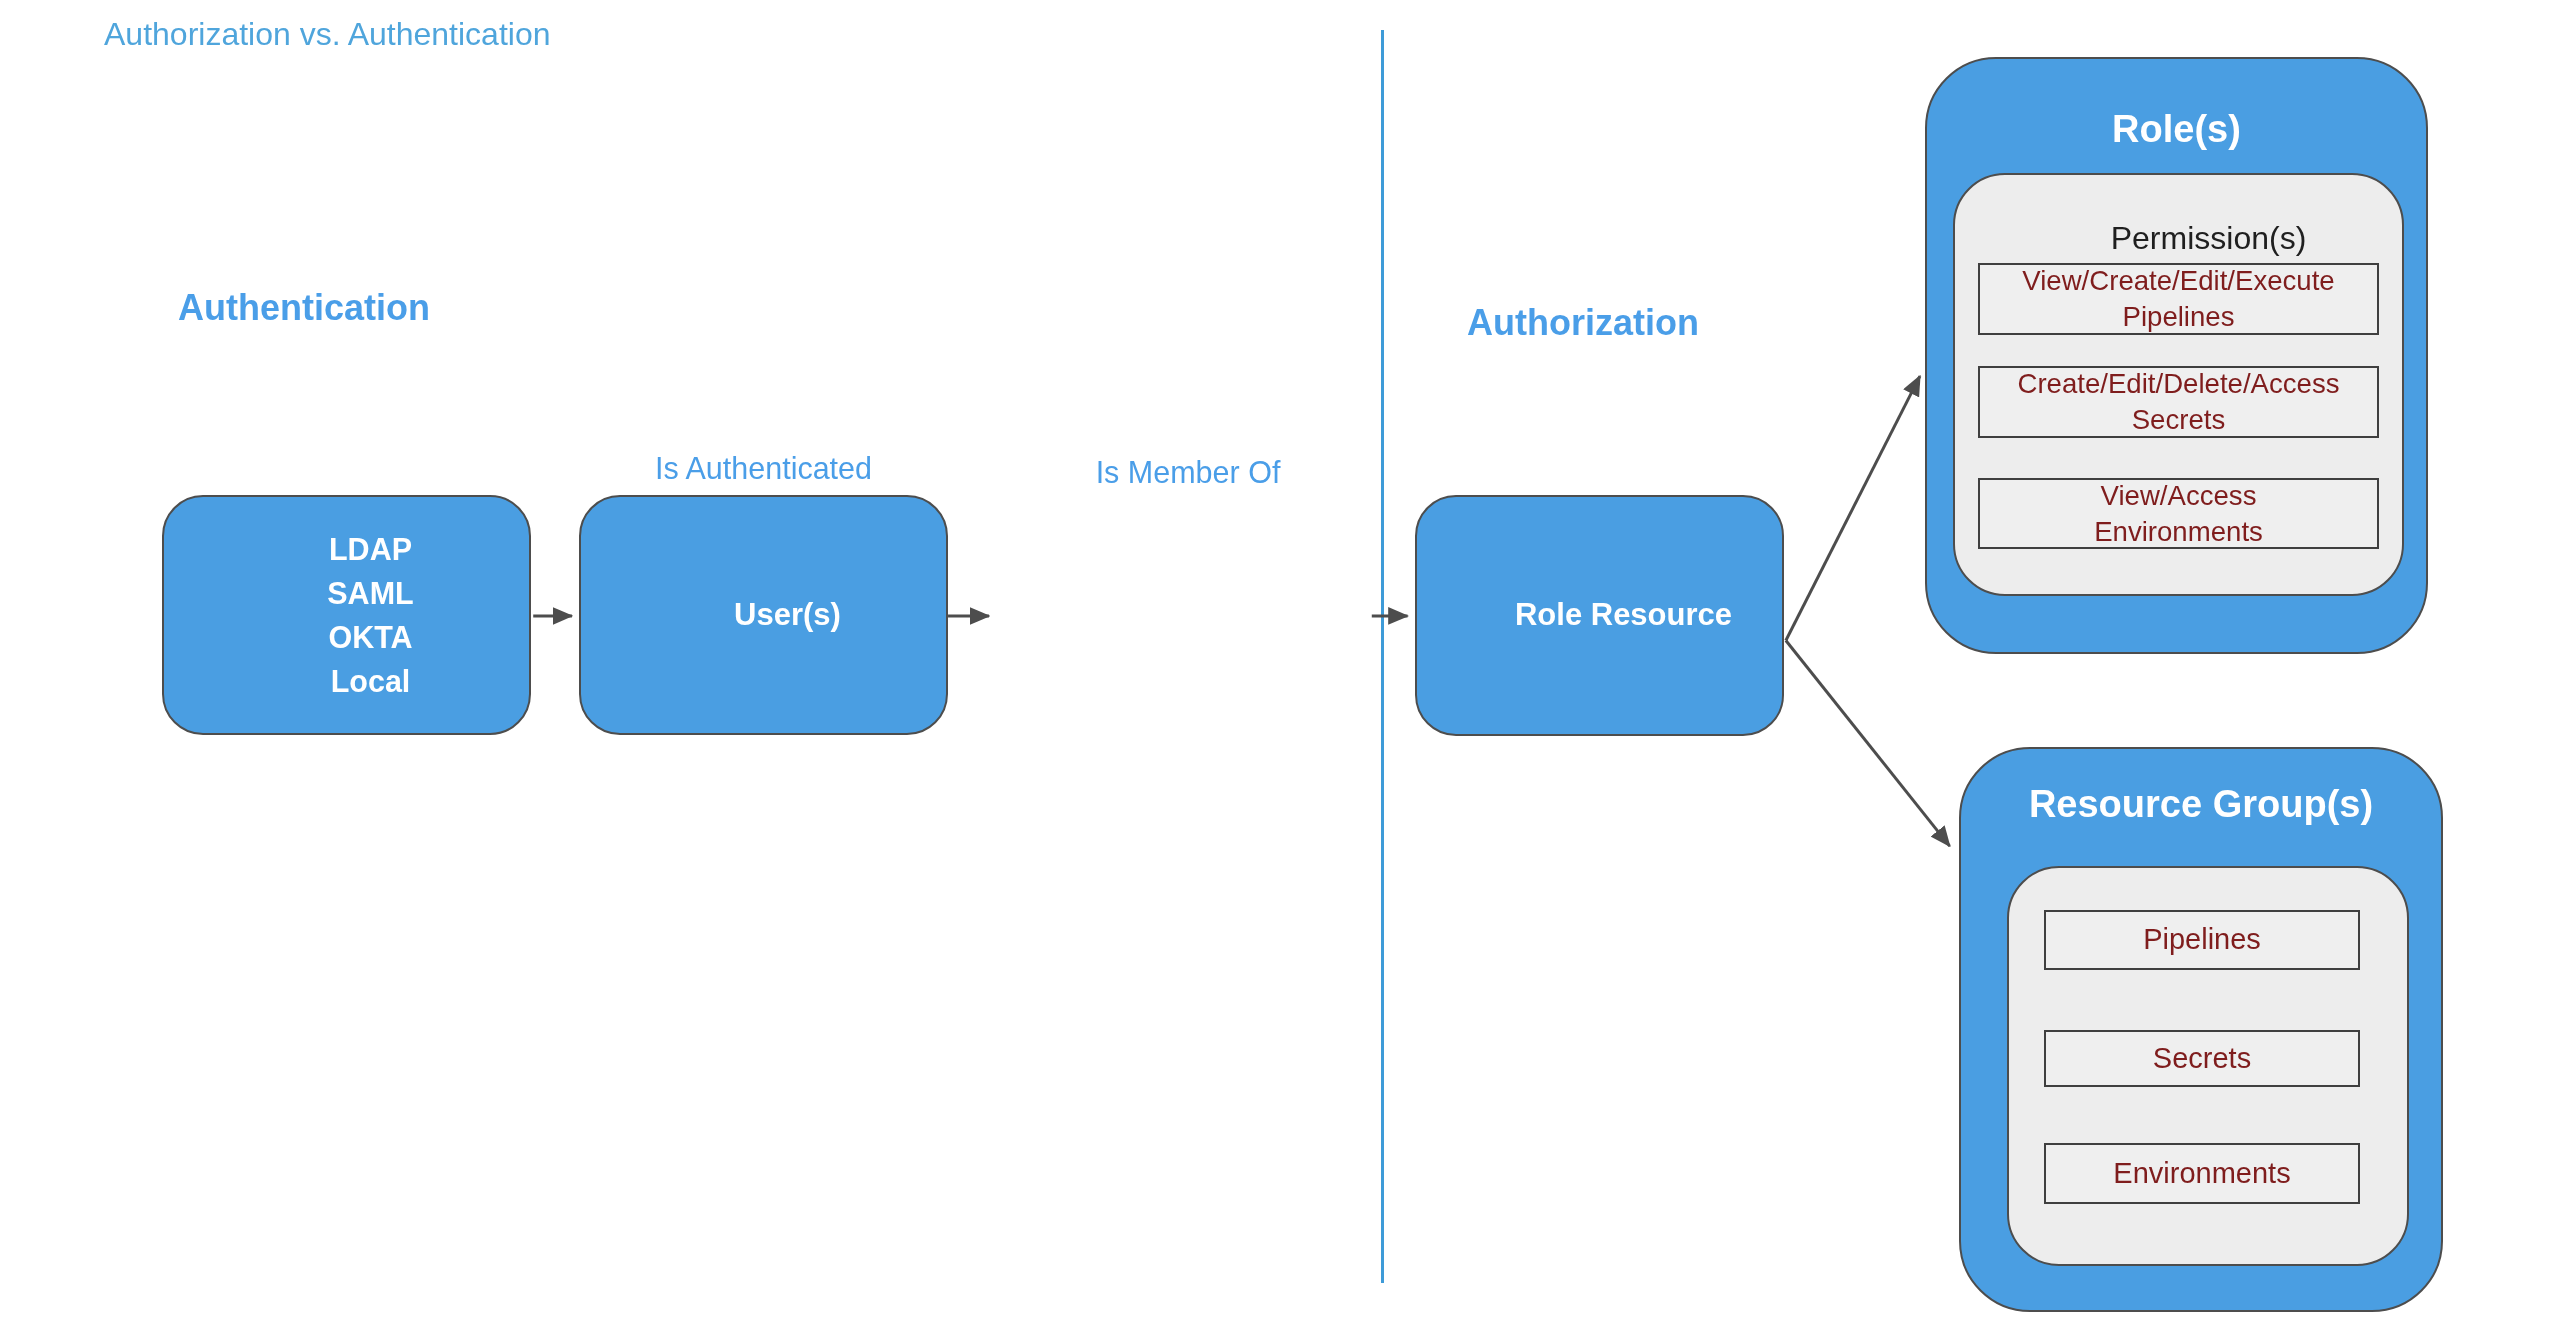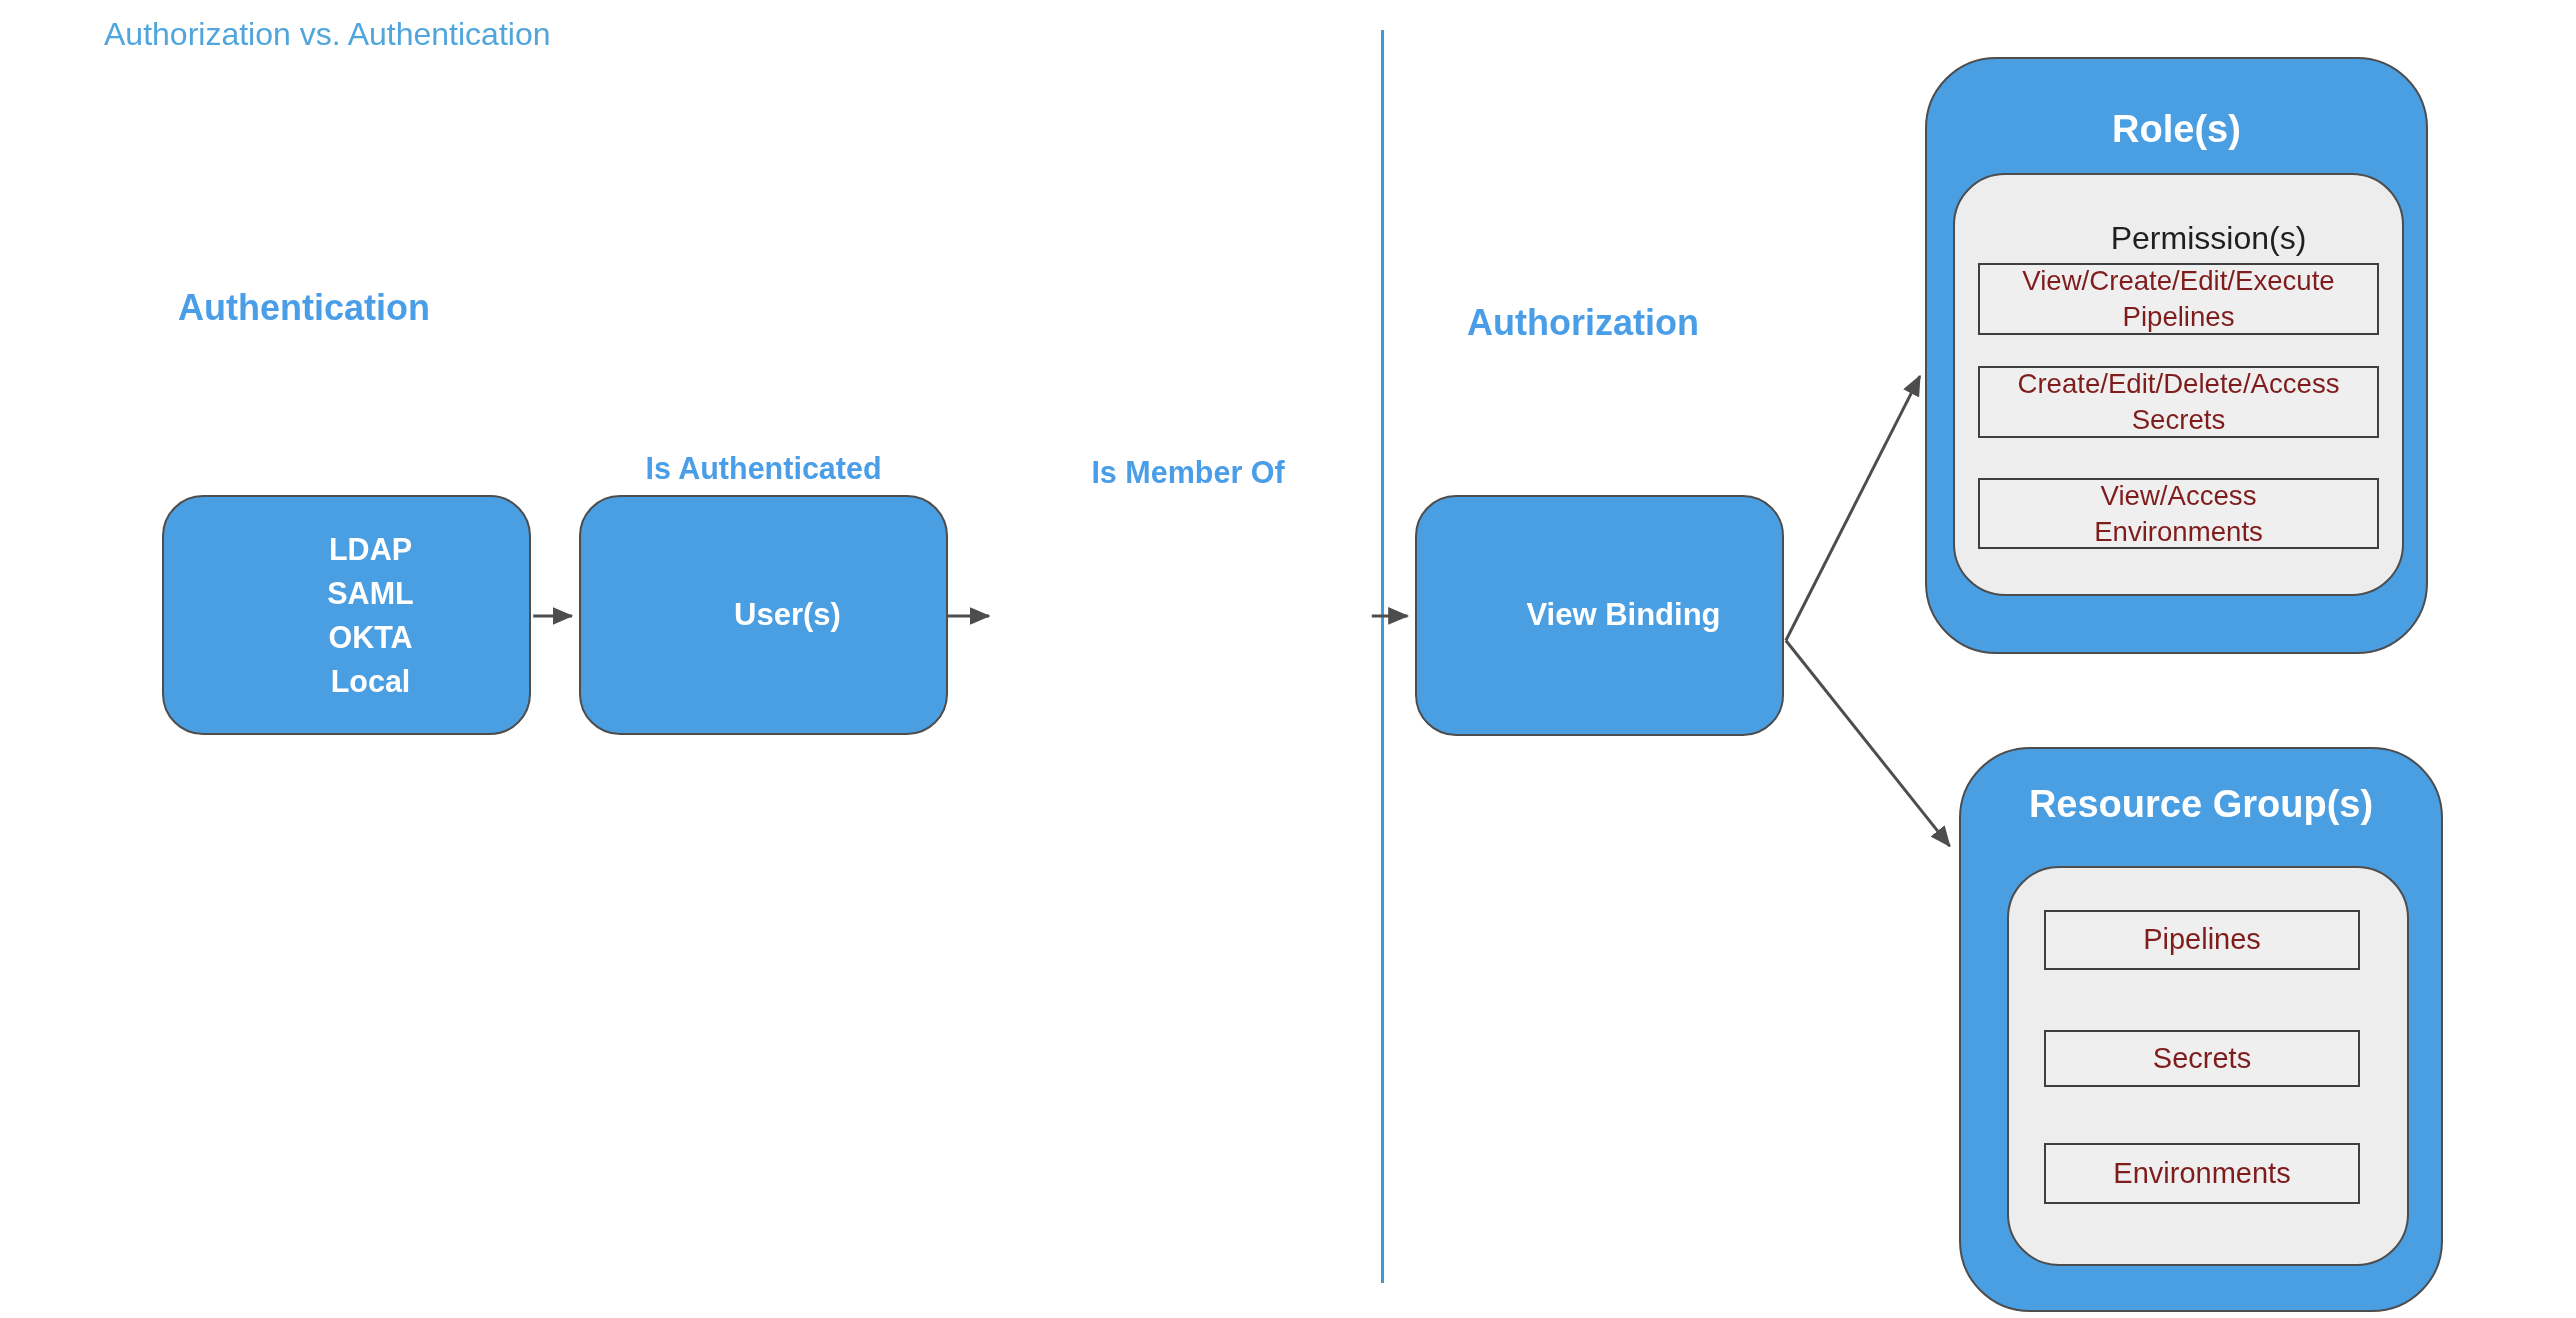--- a/index.html
+++ b/index.html
@@ -23,21 +23,21 @@
     font-size: 36px;
     font-weight: bold;
     color: #4A9EE8;
     white-space: nowrap;
   }
   #heading-authentication { left: 178px; top: 287px; }
   #heading-authorization  { left: 1467px; top: 302px; }
 
   .edge-label {
     font-size: 30.5px;
-    font-weight: bold;
+    font-weight: normal;
     color: #4A9EE8;
     text-align: center;
     white-space: nowrap;
   }
   #label-is-authenticated { left: 579px;  top: 451px; width: 369px; }
   #label-is-member-of     { left: 1004px; top: 455px; width: 368px; }
 
   .node {
     box-sizing: border-box;
     background: #4A9EE2;
@@ -140,21 +140,21 @@
   <div class="abs section-heading" id="heading-authorization">Authorization</div>
 
   <div class="abs edge-label" id="label-is-authenticated">Is Authenticated</div>
   <div class="abs edge-label" id="label-is-member-of">Is Member Of</div>
 
   <div class="abs node" id="node-identity-providers">LDAP
 SAML
 OKTA
 Local</div>
   <div class="abs node" id="node-users">User(s)</div>
-  <div class="abs node" id="node-role-binding">View Binding</div>
+  <div class="abs node" id="node-role-binding">Role Resource</div>
 
   <div class="abs" id="divider-line"></div>
 
   <div class="abs container-panel" id="roles-container"></div>
   <div class="abs container-title" id="roles-title">Role(s)</div>
   <div class="abs inner-panel" id="permissions-panel"></div>
   <div class="abs" id="permissions-title">Permission(s)</div>
   <div class="abs item-box perm-item" id="perm-item-0">View/Create/Edit/Execute
 Pipelines</div>
   <div class="abs item-box perm-item" id="perm-item-1">Create/Edit/Delete/Access

